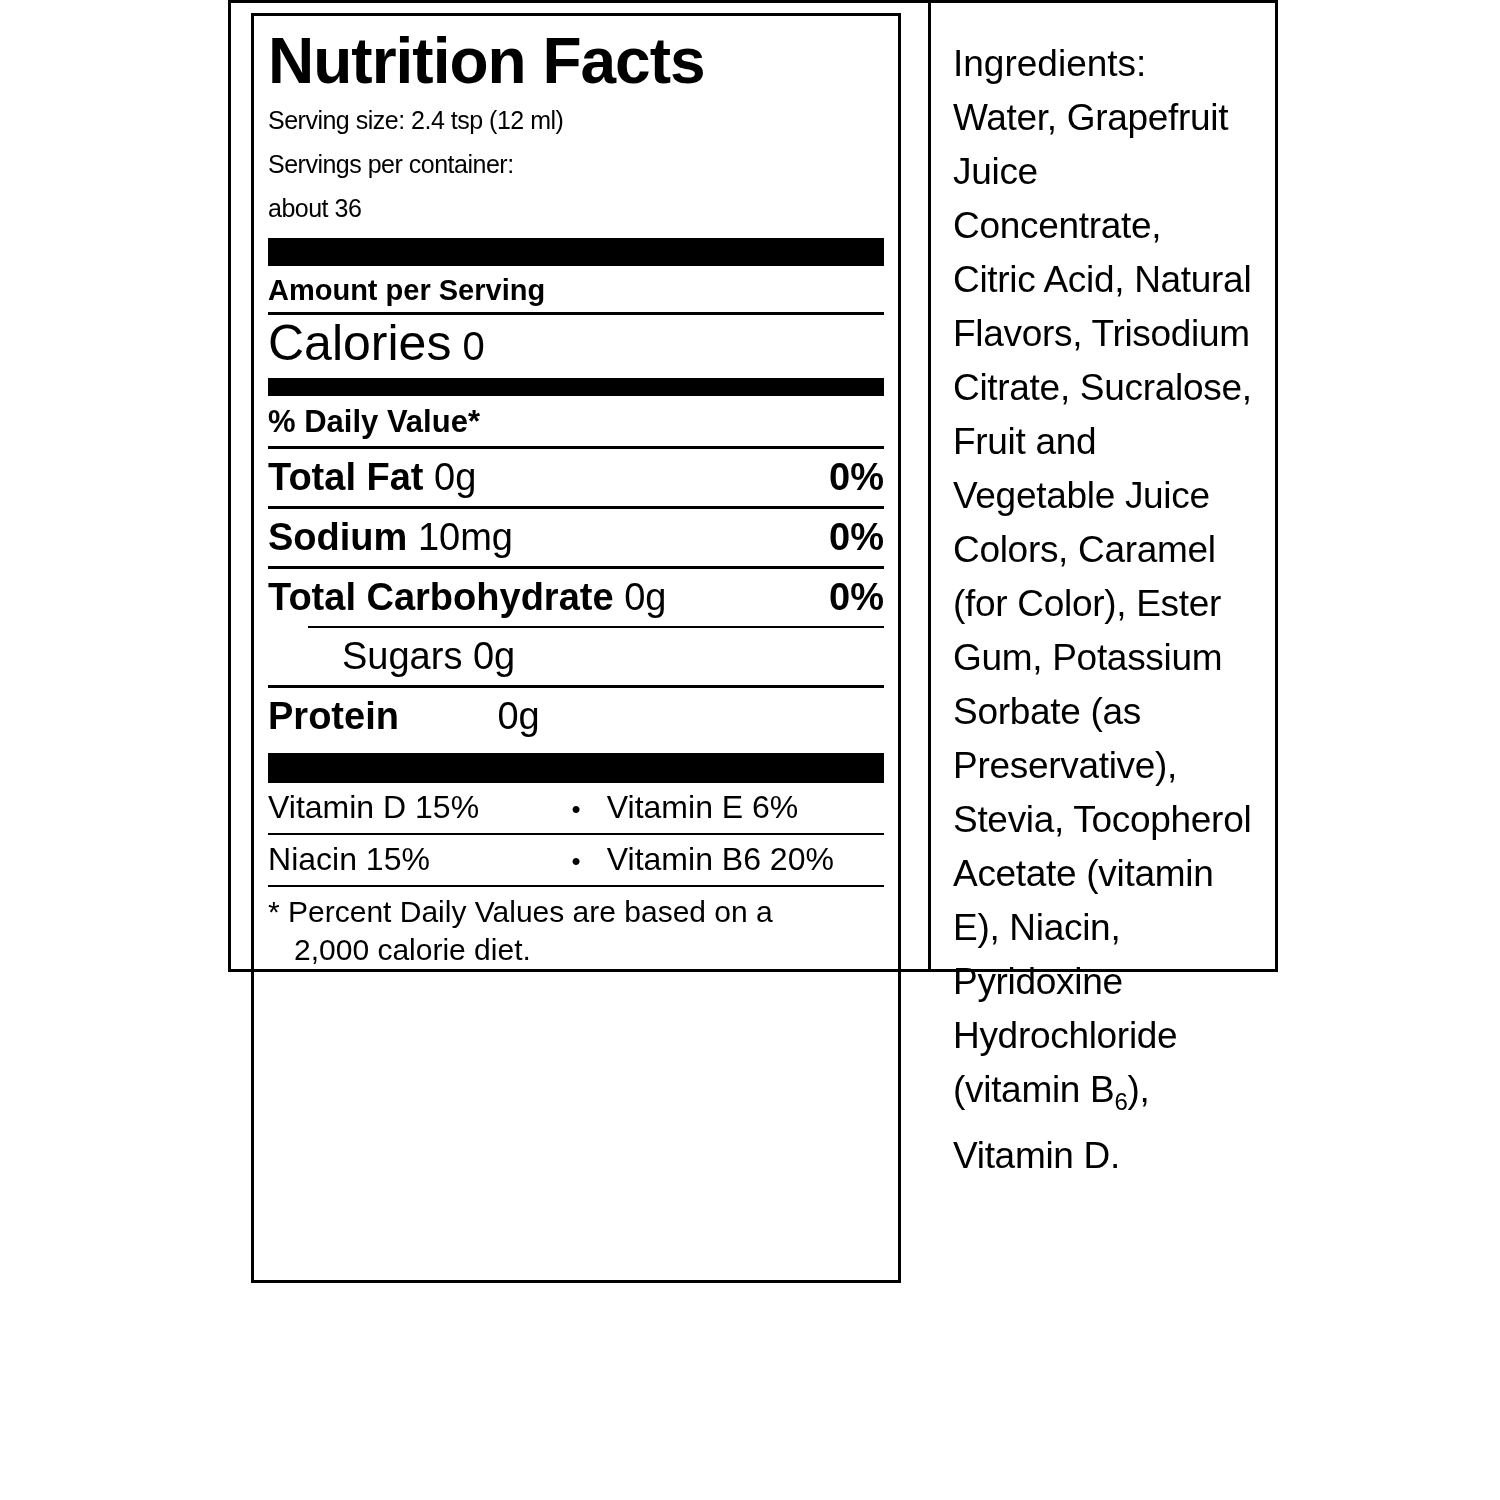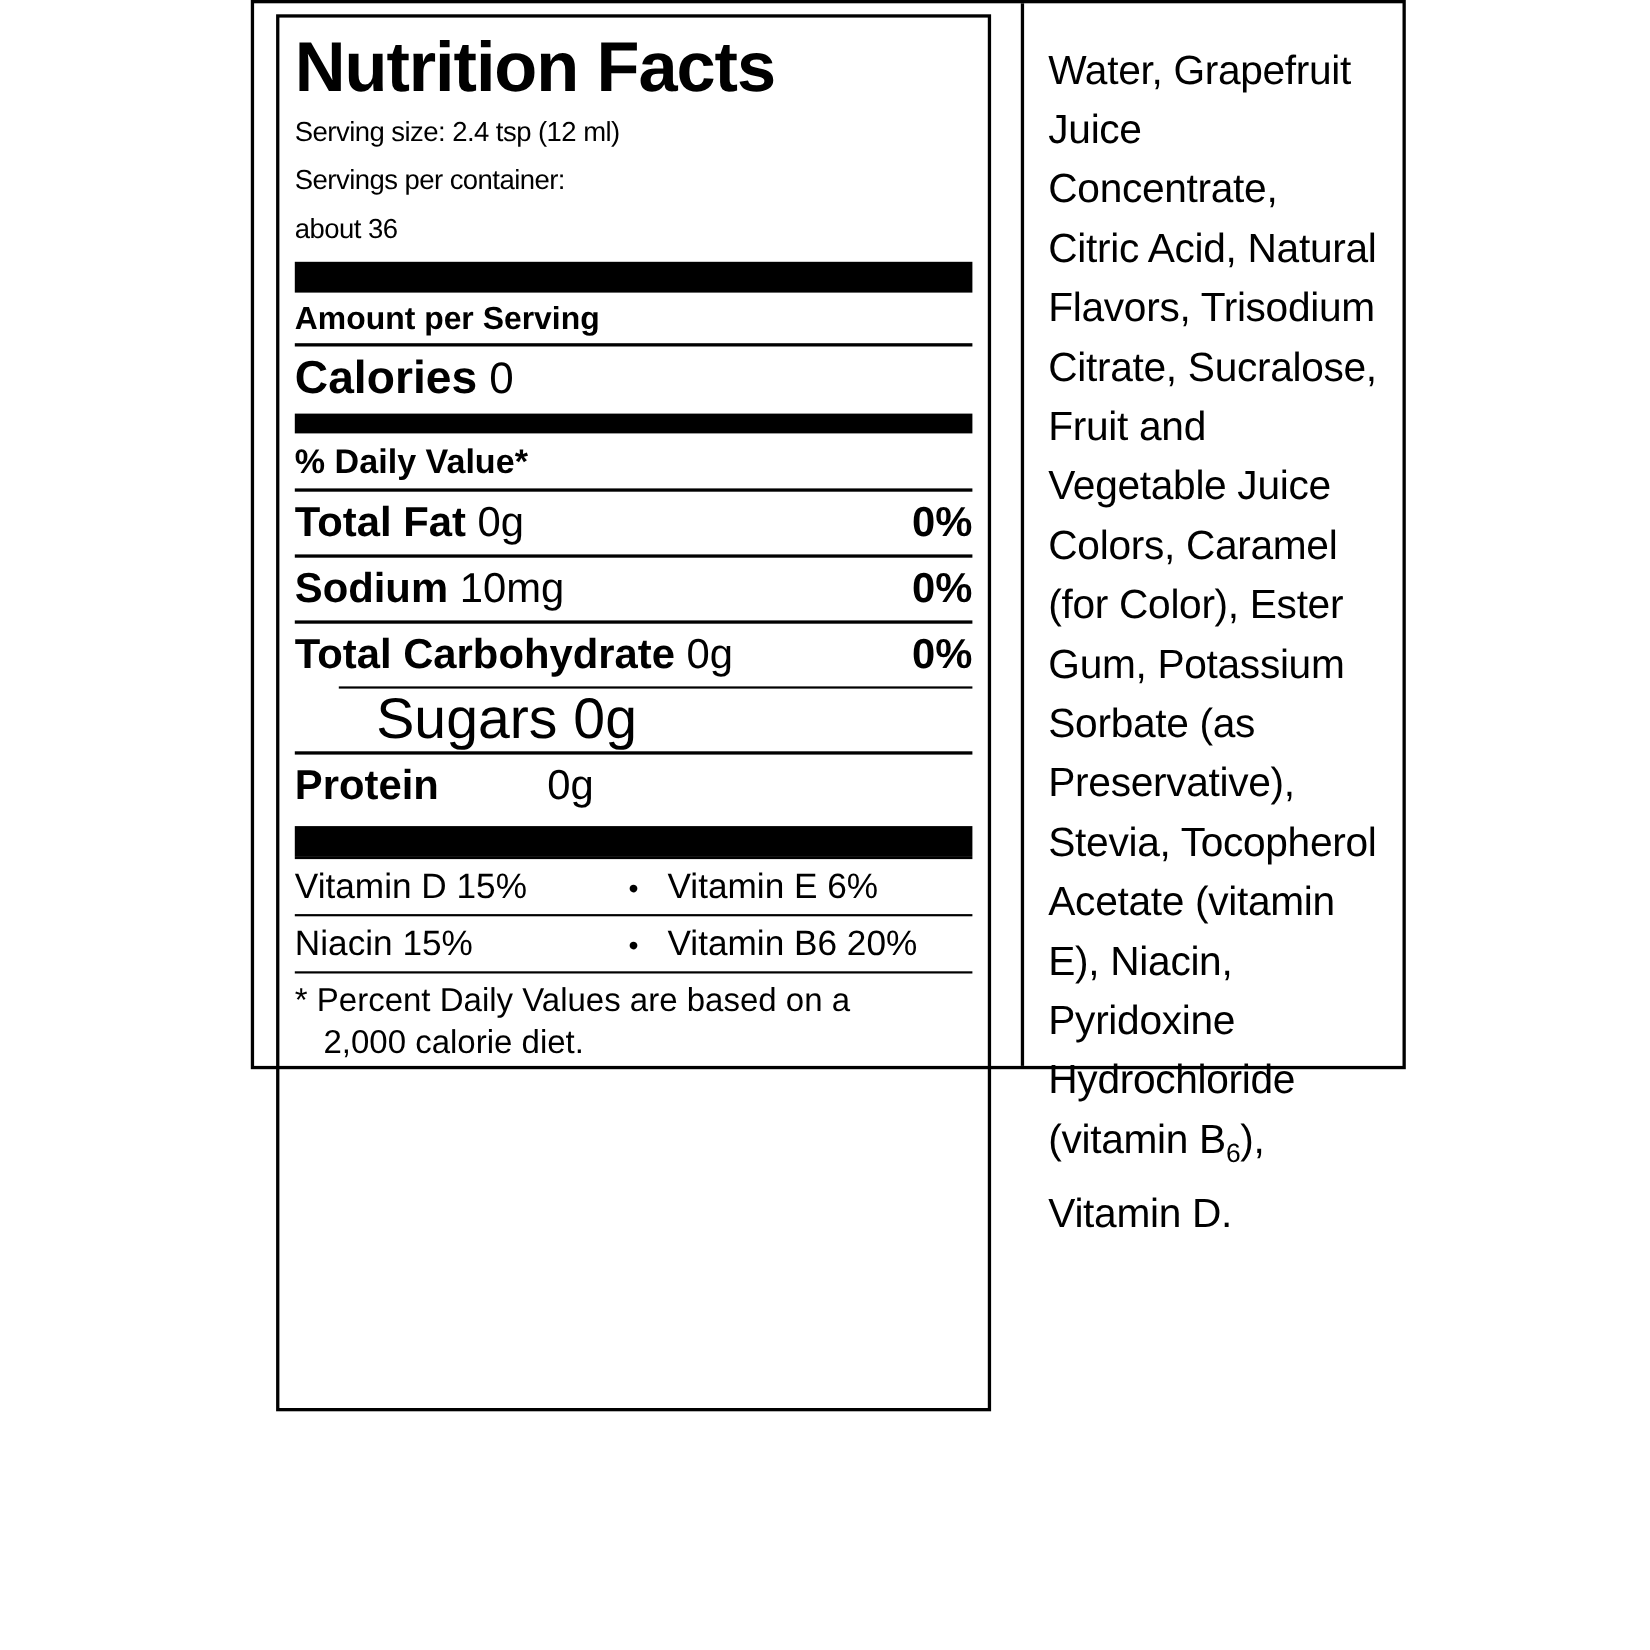--- a/index.html
+++ b/index.html
@@ -97,22 +97,22 @@
     padding: 4px 0 2px 0;
   }
 
   .calories-row {
     font-family: "Liberation Sans", sans-serif;
     font-size: 40px;
     line-height: 52px;
     padding: 2px 0 0 0;
   }
   .calories-row .b {
-    font-weight: bold;
-    font-size: 42px;
+    font-weight: normal;
+    font-size: 50px;
     margin-top: 48px;
   }
 
   .dv-header {
     font-family: "Liberation Sans", sans-serif;
     font-weight: bold;
     font-size: 31px;
     line-height: 44px;
     text-align: left;
     padding: 4px 0 2px 0;
@@ -134,21 +134,21 @@
   .nutrient-row .amt {
     font-weight: normal;
   }
   .nutrient-row .dv {
     font-weight: bold;
     white-space: nowrap;
   }
 
   .sub-row {
     font-family: "Liberation Sans", sans-serif;
-    font-size: 52px;
+    font-size: 38px;
     line-height: 52px;
     padding: 2px 0 3px 34px;
     border-top: 2px solid #000;
     margin-left: 40px;
   }
 
   .protein-row {
     display: flex;
     justify-content: flex-start;
     align-items: baseline;
@@ -300,17 +300,18 @@
 
         <div class="footnote2">
           <span>* Percent Daily Values are based on a</span>
           <span class="indent">2,000 calorie diet.</span>
         </div>
 
       </div>
     </div>
 
     <div class="ing-panel">
+      <div class="ing-heading">Ingredients:</div>
       <div class="ing-body"><span>Water, Grapefruit Juice Concentrate, Citric Acid, Natural Flavors, Trisodium Citrate, Sucralose, Fruit and Vegetable Juice Colors, Caramel (for Color), Ester Gum, Potassium Sorbate (as Preservative), Stevia, Tocopherol Acetate (vitamin E), Niacin, Pyridoxine Hydrochloride (vitamin B</span><sub>6</sub><span>), Vitamin D.</span></div>
     </div>
 
   </div>
 </div>
 
 </body></html>

